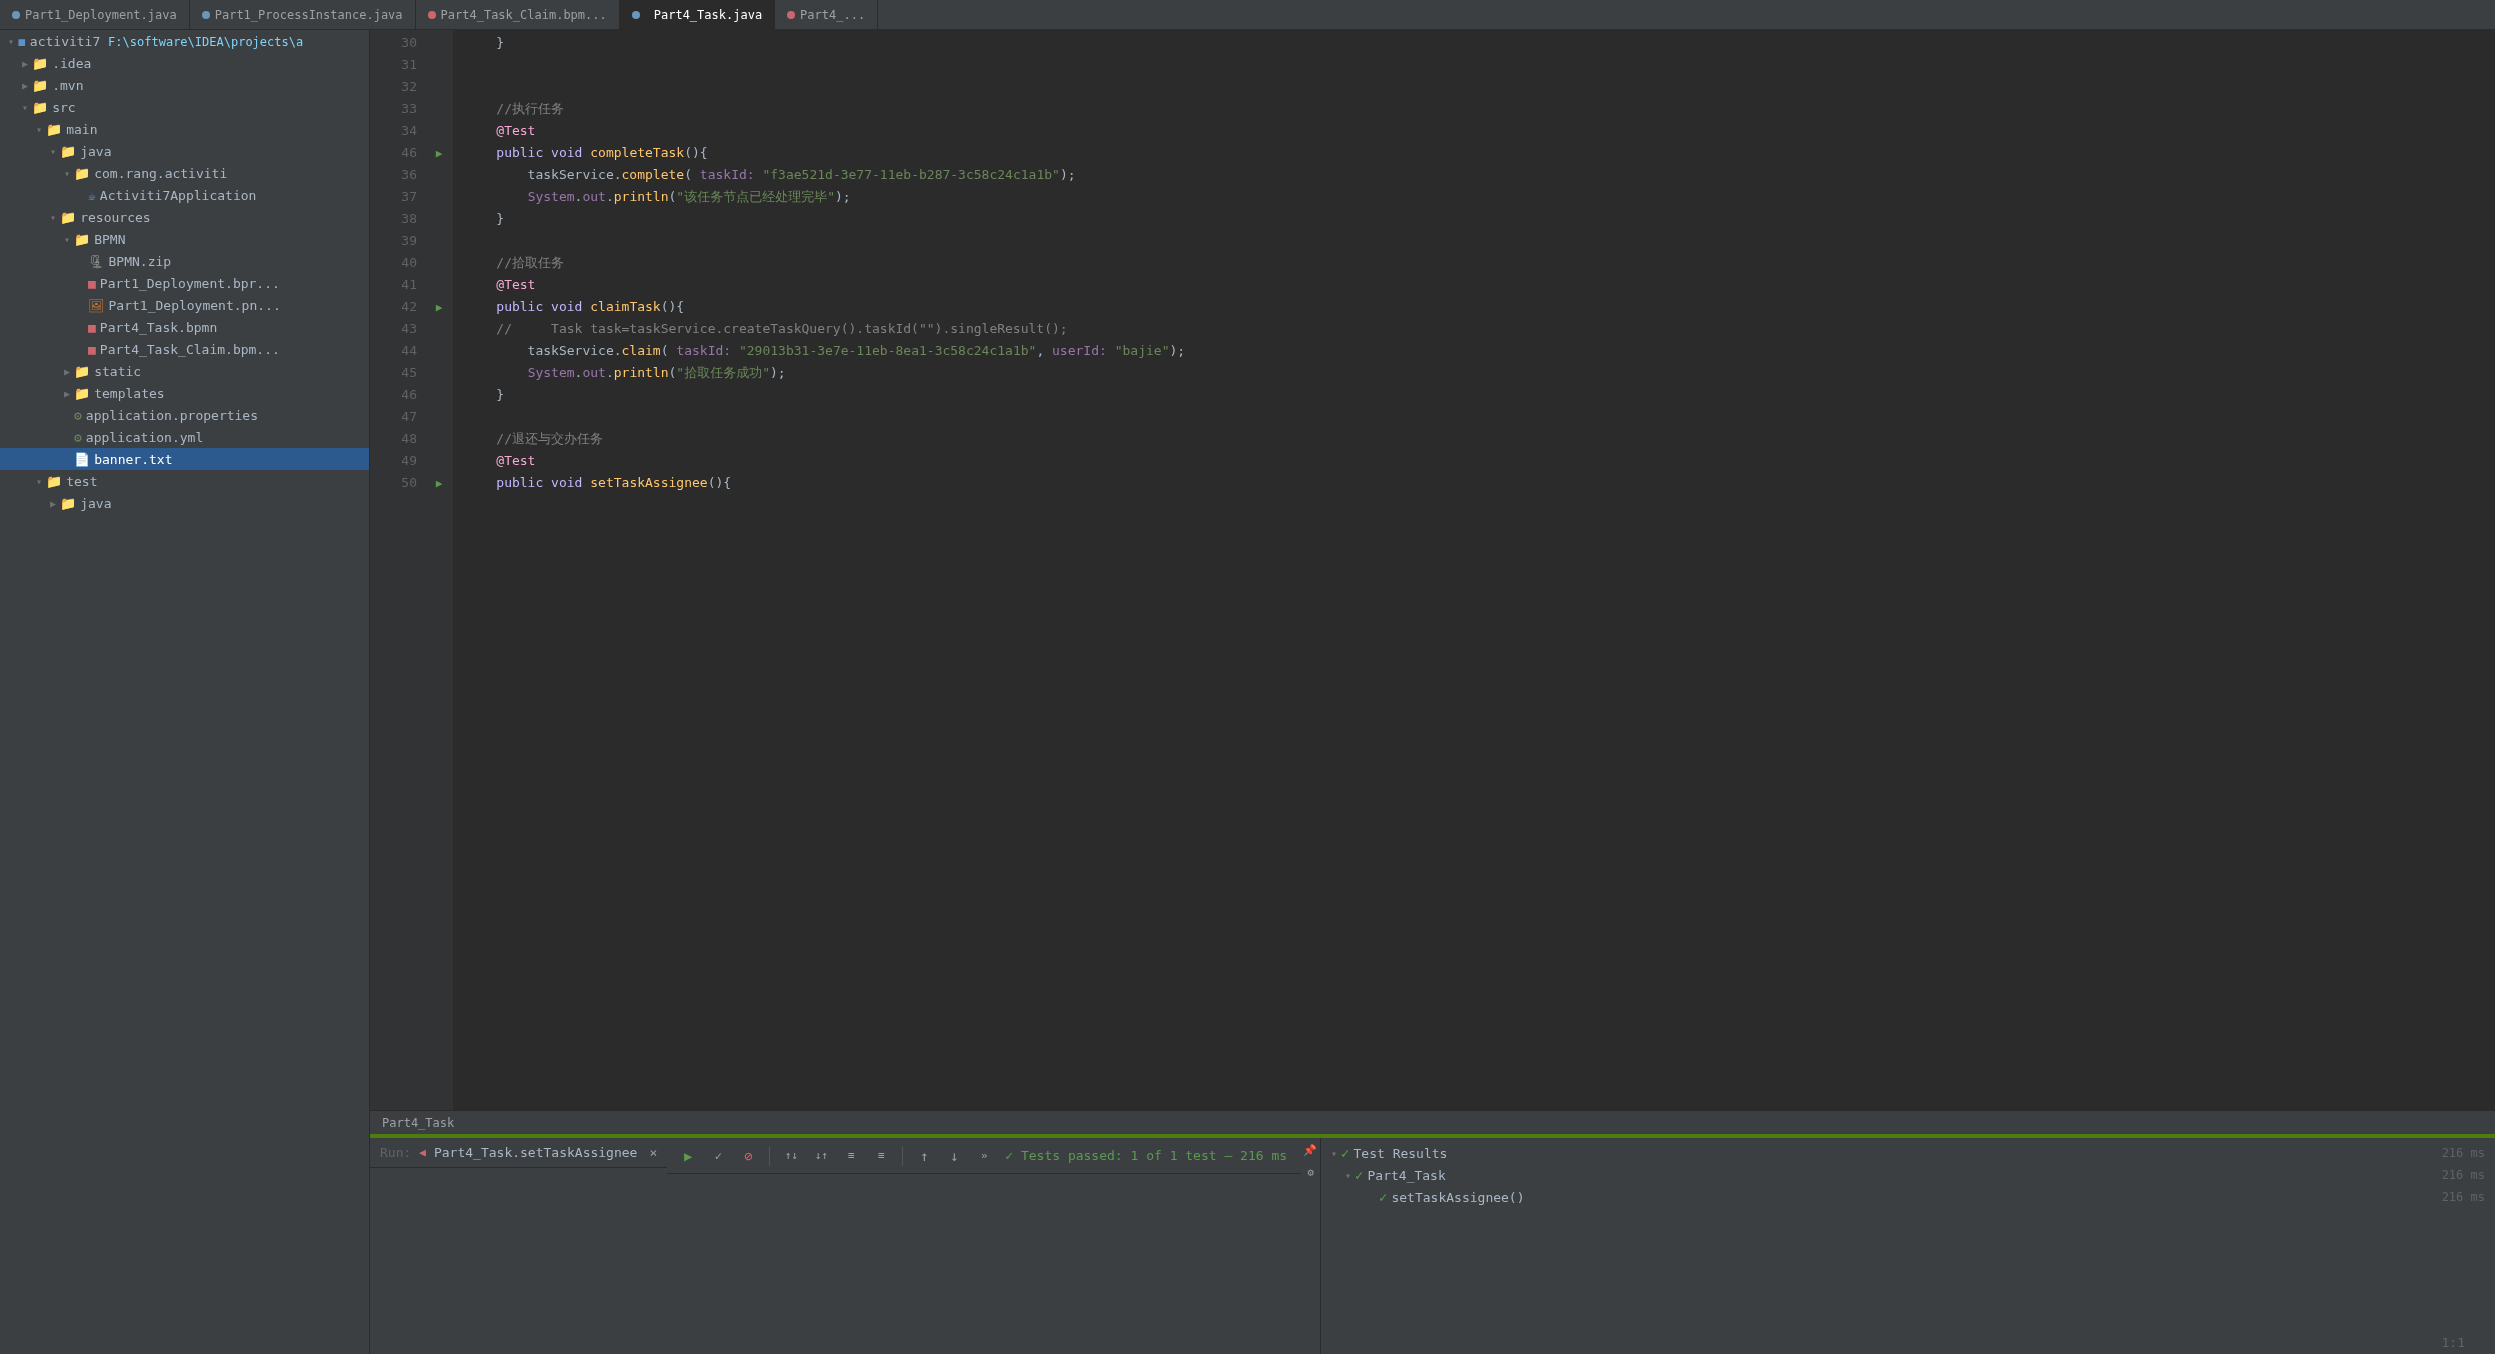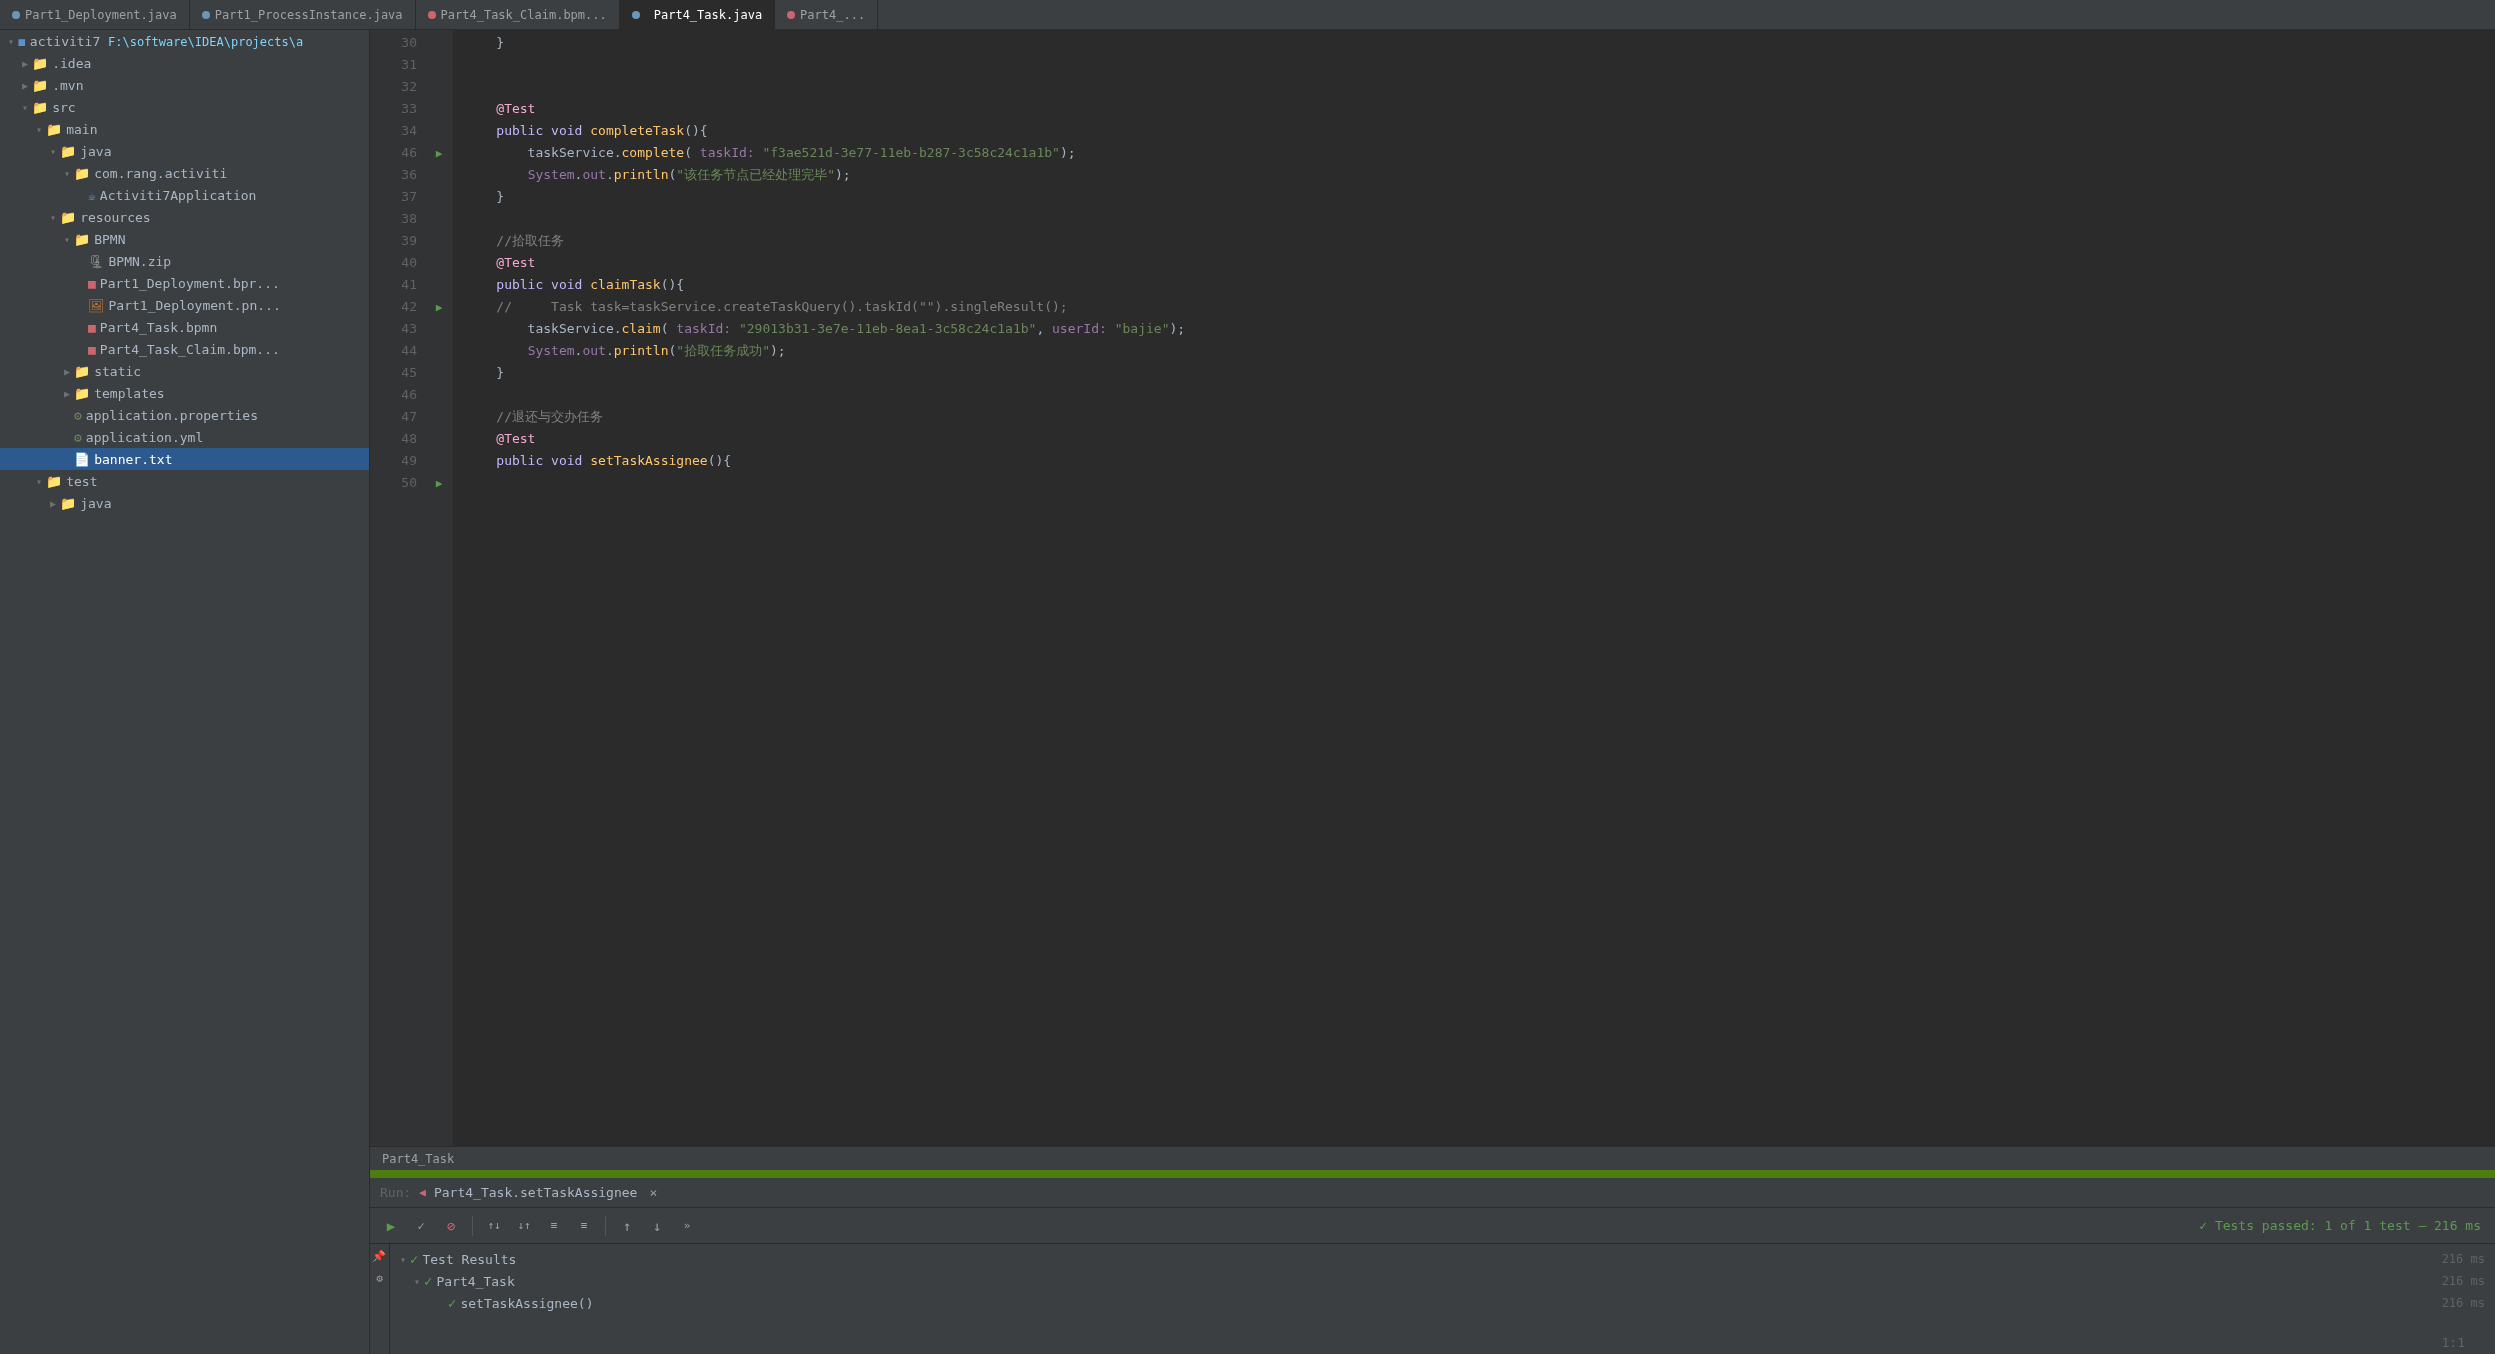--- a/index.html
+++ b/index.html
@@ -170,25 +170,25 @@
       display: flex;
       align-items: center;
       padding: 0 12px;
       font-size: 12px;
       color: #9da0a2;
       flex-shrink: 0;
     }
 
     
     .run-panel {
-      height: 184px;
+      height: 220px;
       background: #3c3f41;
-      border-top: 8px solid #4d7c0f;
-      display: flex;
-      flex-direction: column;
+      border-top: 4px solid #4d7c0f;
+      display: flex;
+      flex-direction: row;
       flex-shrink: 0;
     }
 
     .run-header {
       height: 30px;
       background: #3c3f41;
       display: flex;
       align-items: center;
       padding: 0 10px;
       border-bottom: 1px solid #2b2b2b;
@@ -530,20 +530,23 @@
         <div class="code-content">
 
           <div class="code-line">
             <span class="plain">    }</span>
           </div>
 
           <div class="code-line"></div>
 
           <div class="code-line"></div>
 
+          <div class="code-line">
+            <span class="cm">    //执行任务</span>
+          </div>
 
           <div class="code-line">
             <span class="annotation">    @Test</span>
           </div>
 
           <div class="code-line">
             <span class="plain">    </span><span class="kw">public</span><span class="plain"> </span><span class="kw">void</span><span class="plain"> </span><span class="fn">completeTask</span><span class="plain">(){</span>
           </div>
 
           <div class="code-line">

